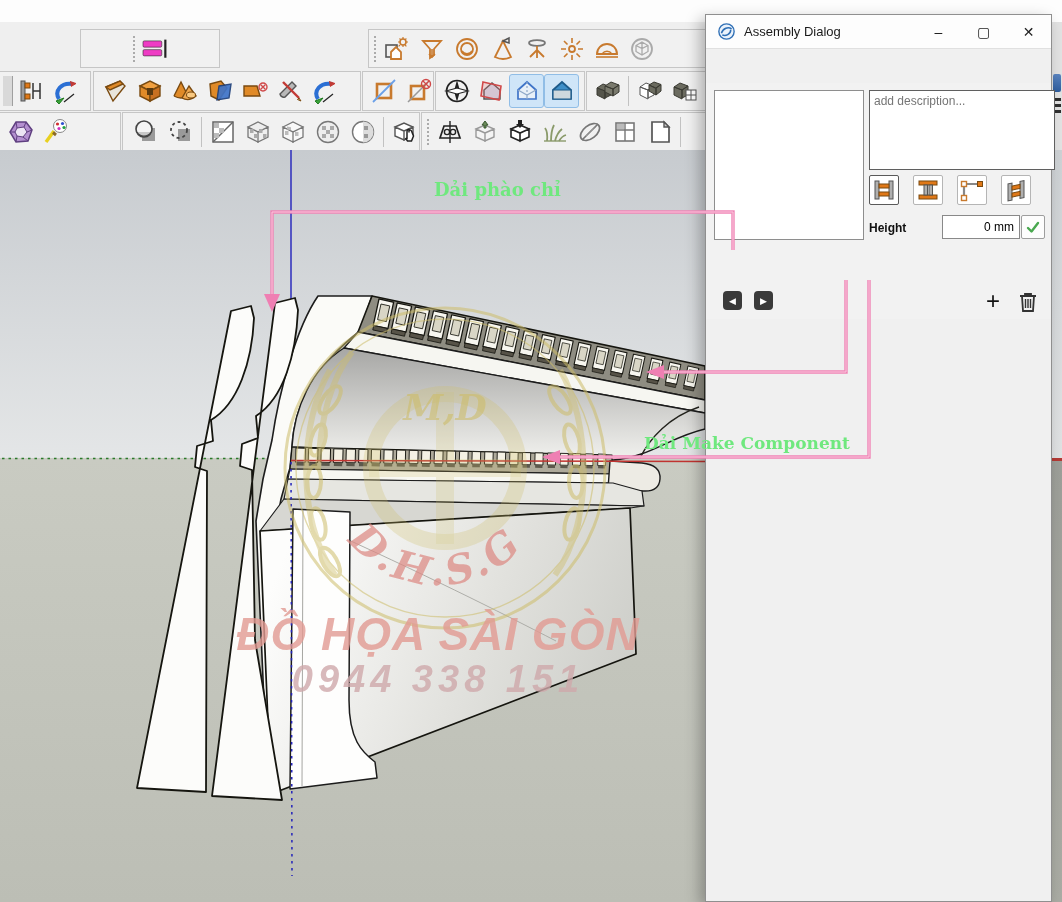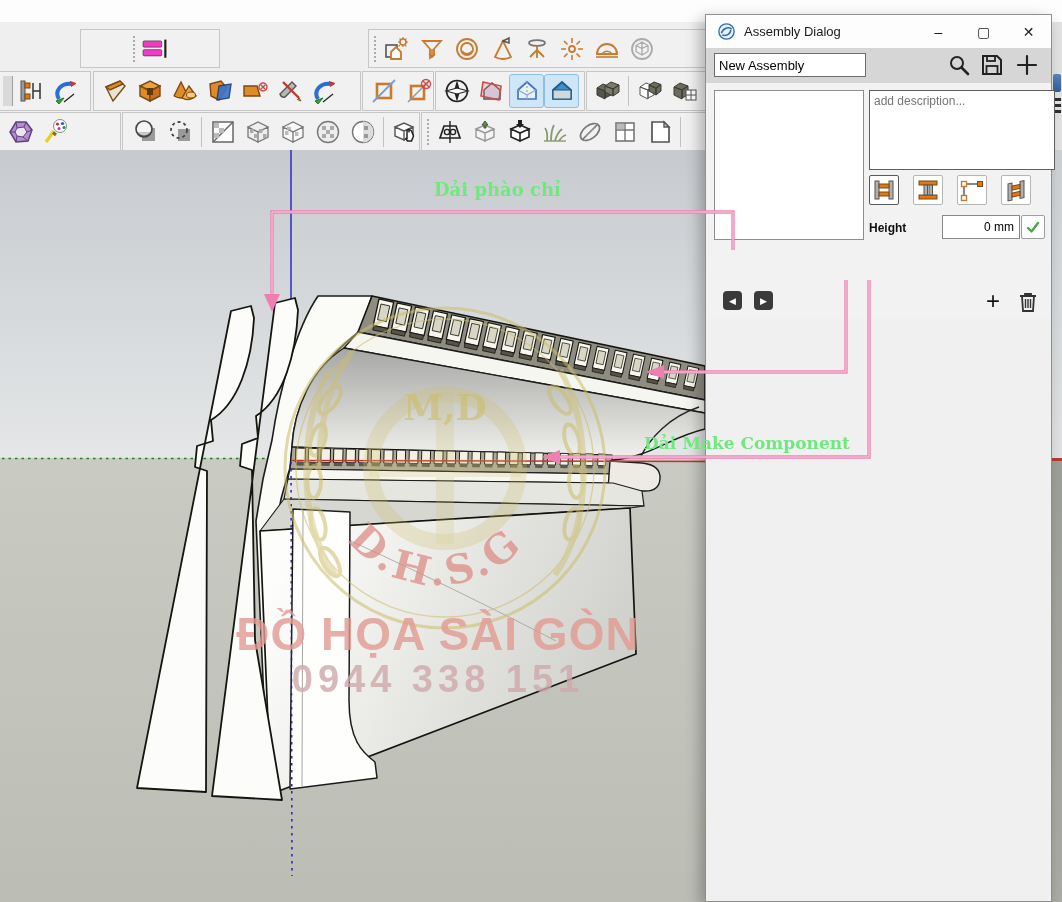--- a/index.html
+++ b/index.html
@@ -11,21 +11,21 @@
   #toolbar-area{position:absolute;left:0;top:22px;width:708px;height:128px;background:#efefef;}
   .tgroup{position:absolute;display:flex;align-items:center;background:#f1f1f1;border:1px solid #c6c6c6;box-sizing:border-box;padding-left:3px;}
   .grip{width:5px;height:80%;margin-right:2px;background-image:radial-gradient(#ababab 1px,transparent 1.2px);background-size:4px 4px;background-position:1px 1px;}
   .tcell{width:35px;height:34px;display:flex;align-items:center;justify-content:center;flex:0 0 auto;border-radius:3px;}
   .tcell.blue{background:#cfe5f8;border:1px solid #90bde6;width:33px;height:32px;}
   .tcell svg{display:block;}
   .tsep{width:1px;height:30px;background:#c2c2c2;margin:0 3px;flex:0 0 auto;}
   .tsliver{width:9px;height:30px;background:#d9d9d9;border-right:1px solid #9f9f9f;flex:0 0 auto;}
 
   
-  #viewport{position:absolute;left:0;top:150px;width:708px;height:752px;}
+  #viewport{position:absolute;left:0;top:150px;width:708px;height:752px;font-style:italic;}
   #vp-svg{position:absolute;left:0;top:0;}
 
   
   #sliver{position:absolute;left:1052px;top:22px;width:10px;height:880px;background:#e2e2e2;}
   #sliver .sky{position:absolute;left:0;top:128px;width:10px;height:308px;background:linear-gradient(#cdd1d4,#e0e2e3);}
   #sliver .red{position:absolute;left:0;top:436px;width:10px;height:3px;background:#b43a35;}
   #sliver .gnd{position:absolute;left:0;top:439px;width:10px;height:441px;background:linear-gradient(#9d9f99,#aaaca4);}
   #sliver .icon-bit-blue{position:absolute;left:1px;top:52px;width:8px;height:18px;background:linear-gradient(#5b84c0,#2e5d9e);border-radius:2px;}
   #sliver .icon-bit-lines{position:absolute;left:1px;top:76px;width:8px;height:16px;
      background:repeating-linear-gradient(#2f2f2f 0 3px,transparent 3px 6px);}
@@ -588,35 +588,20 @@
       <path d="M 4,12 C 6,6 12,4 16,7 M 5,14 C 9,16 15,13 15,8" fill="none" stroke="#2f6fb5" stroke-width="1.8"></path>
     </svg>
     <span id="dlg-title">Assembly Dialog</span>
     <div class="wbtns" id="wbtns">
         <button class="wbtn" style="background: none; border: none;">–</button>
         <button class="wbtn" style="background: none; border: none;">▢</button>
         <button class="wbtn" style="background: none; border: none;">✕</button>
       </div>
   </div>
 
-  <div id="dlg-header">
-    <input id="assembly-name" value="New Assembly" style="">
-    <svg class="hdr-ico" style="right:80px" viewBox="0 0 24 24">
-      <circle cx="10" cy="10" r="6" fill="none" stroke="#222" stroke-width="2"></circle>
-      <line x1="14.5" y1="14.5" x2="21" y2="21" stroke="#222" stroke-width="2.6" stroke-linecap="round"></line>
-    </svg>
-    <svg class="hdr-ico" style="right:47px" viewBox="0 0 24 24">
-      <path d="M 3,3 H 17 L 21,7 V 21 H 3 Z" fill="none" stroke="#222" stroke-width="2"></path>
-      <rect x="7" y="3" width="8" height="5" fill="none" stroke="#222" stroke-width="1.8"></rect>
-      <rect x="6.5" y="13" width="11" height="8" fill="none" stroke="#222" stroke-width="1.8"></rect>
-    </svg>
-    <svg class="hdr-ico" style="right:12px" viewBox="0 0 24 24">
-      <path d="M 12,3 V 21 M 3,12 H 21" stroke="#222" stroke-width="2.2" stroke-linecap="round"></path>
-    </svg>
-  </div>
 
   <div id="dlg-body">
     <div id="preview-box"></div>
     <textarea id="desc-box" placeholder="add description..." style=""></textarea>
     <div id="profile-btn-row">
         <button class="pbtn sel">
           <svg width="26" height="26" viewBox="0 0 26 26">
             <rect x="4" y="4" width="4" height="18" fill="#b0b0b0" stroke="#555"></rect>
             <rect x="18" y="4" width="4" height="18" fill="#b0b0b0" stroke="#555"></rect>
             <rect x="8" y="7" width="10" height="4" fill="#e07818" stroke="#7a4a10"></rect>

